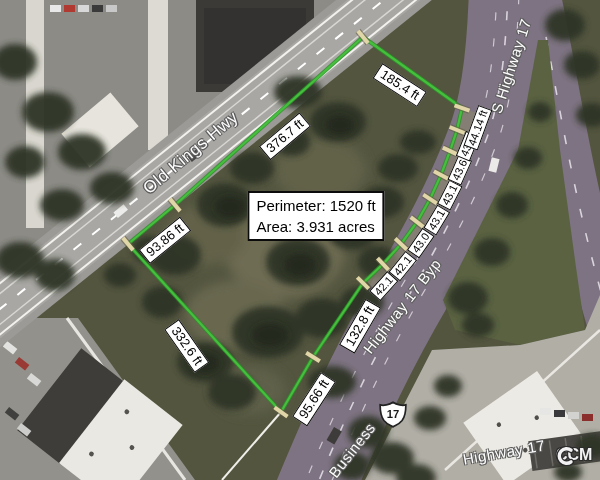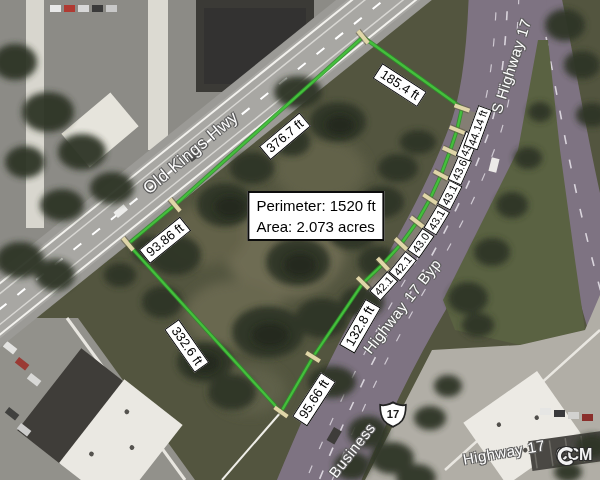--- a/index.html
+++ b/index.html
@@ -247,21 +247,21 @@
 
 <div class="shield" style="left:378px;top:400px;">
   <svg width="30" height="28" viewBox="0 0 28 26">
     <path d="M14,2 C10.5,4.5 5,5.5 2,4.5 C2,10 2.5,15 5.5,19 C8.5,22.8 12,23.5 14,25 C16,23.5 19.5,22.8 22.5,19 C25.5,15 26,10 26,4.5 C23,5.5 17.5,4.5 14,2 Z" fill="#ffffff" stroke="#222222" stroke-width="1.6"></path>
     <text x="14" y="17" text-anchor="middle" font-size="10.5" font-weight="bold" fill="#1a1a1a" font-family="Liberation Sans, sans-serif">17</text>
   </svg>
 </div>
 
 <div class="info-box" style="left:316px;top:216px;transform:translate(-50%,-50%);">
   <div>Perimeter: 1520 ft</div>
-  <div>Area: 2.073 acres</div>
+  <div>Area: 3.931 acres</div>
 </div>
 
 <div class="m-label" style="left:285px;top:136px;transform:translate(-50%,-50%) rotate(-40deg);">376.7 ft</div>
 <div class="m-label" style="left:400px;top:85px;transform:translate(-50%,-50%) rotate(33deg);">185.4 ft</div>
 <div class="m-label" style="left:165px;top:240px;transform:translate(-50%,-50%) rotate(-39deg);">93.86 ft</div>
 <div class="m-label" style="left:187px;top:346px;transform:translate(-50%,-50%) rotate(55deg);">332.6 ft</div>
 <div class="m-label" style="left:314px;top:399px;transform:translate(-50%,-50%) rotate(-57deg);">95.66 ft</div>
 <div class="m-label" style="left:360px;top:326px;transform:translate(-50%,-50%) rotate(-60deg);">132.8 ft</div>
 
 <div class="m-label m-small" style="left:384px;top:286px;transform:translate(-50%,-50%) rotate(-48deg);">42.1</div>

